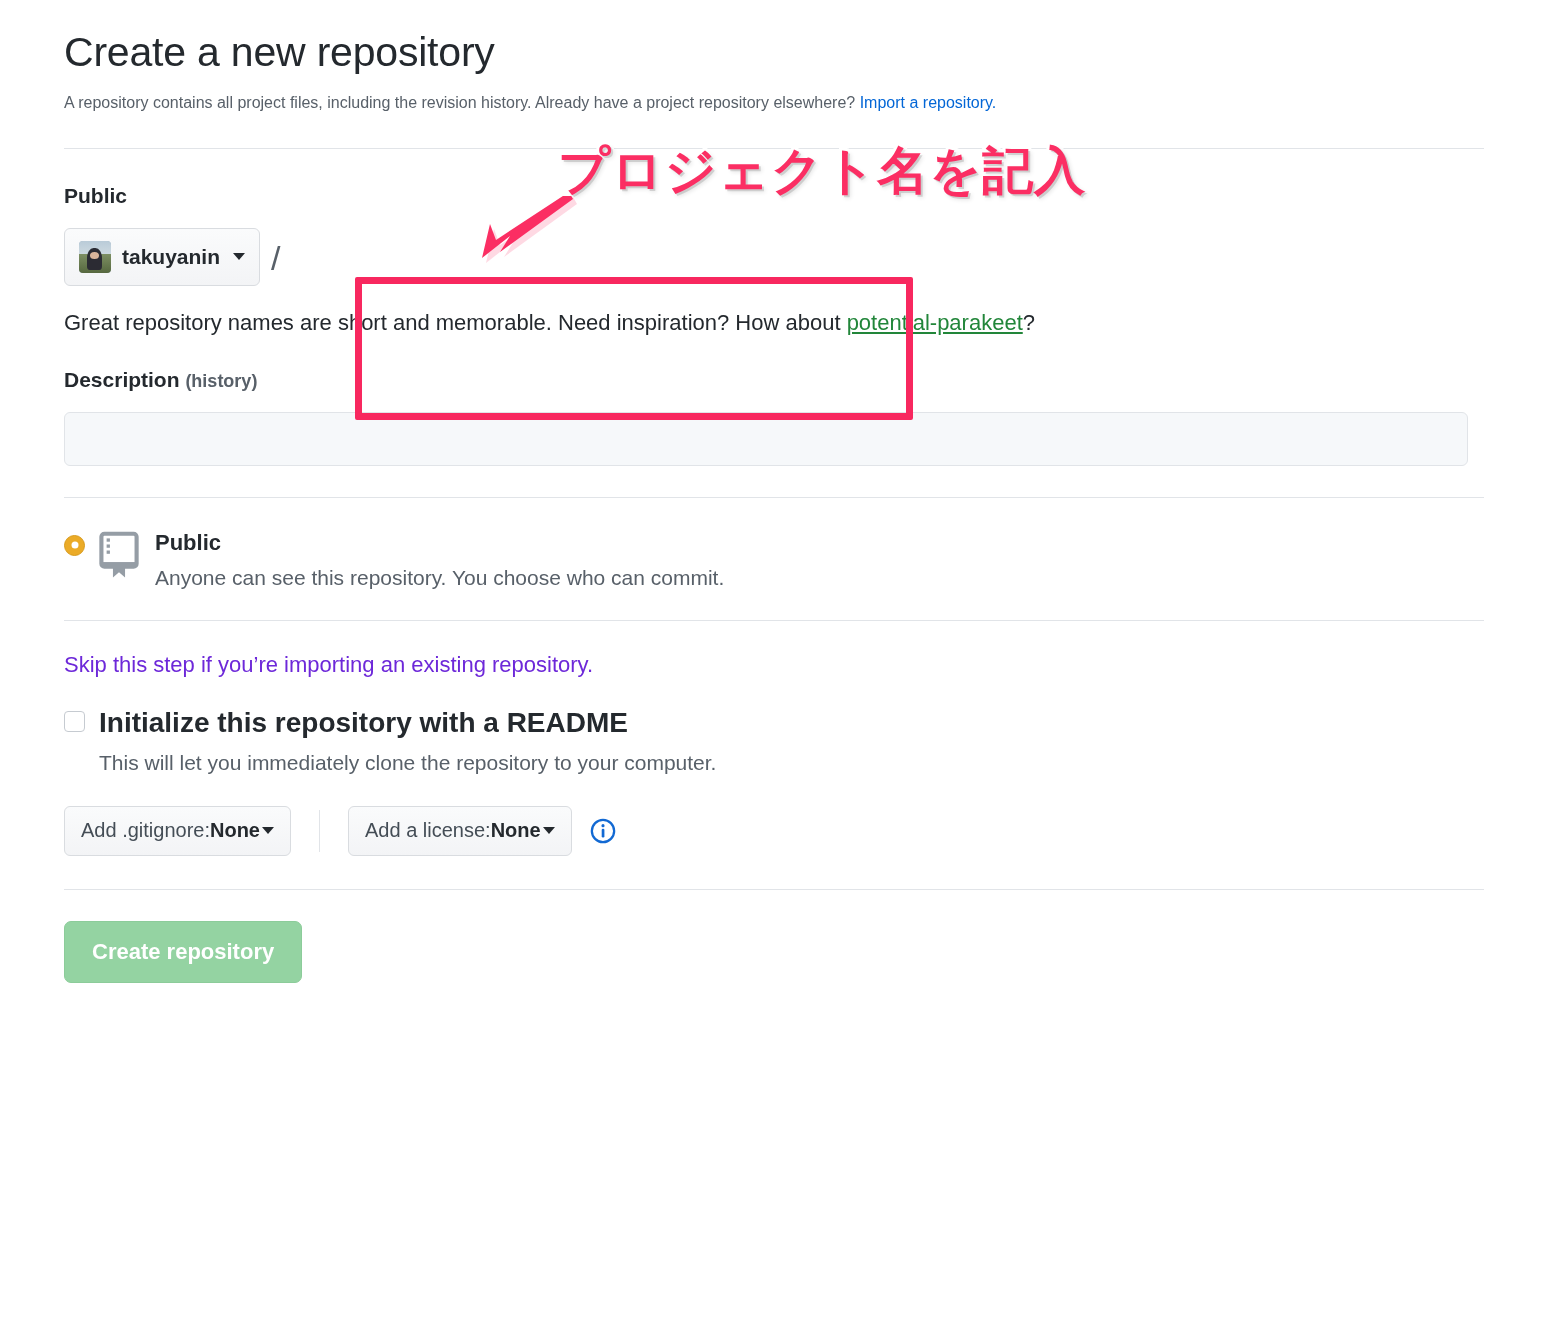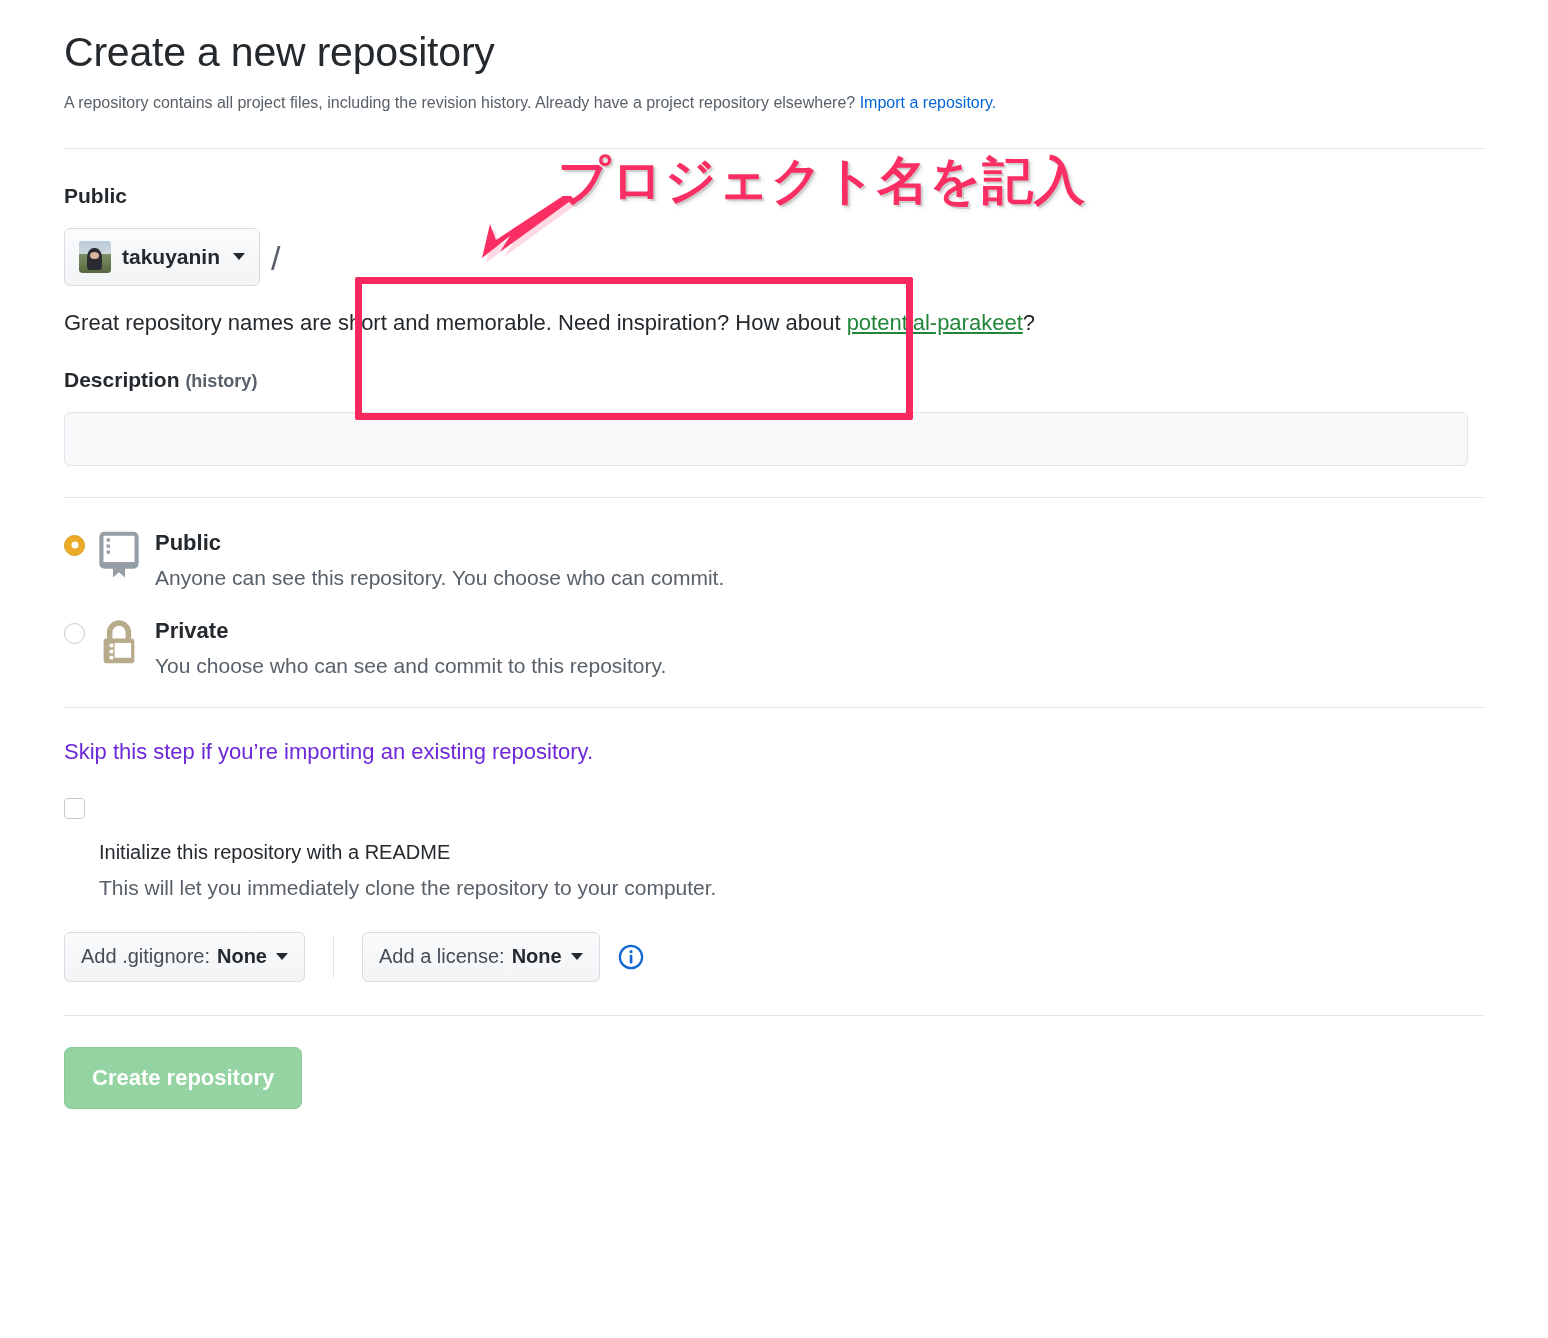--- a/index.html
+++ b/index.html
@@ -247,25 +247,24 @@
     width: 21px; height: 21px;
     border: 1px solid #c6cbd1;
     border-radius: 4px;
     background: #fff;
     flex: 0 0 auto;
     margin-top: 6px;
     margin-right: 14px;
     cursor: pointer;
   }
   .readme-title {
-    font-size: 20px;
-    font-weight: normal;
+    font-size: 28px;
+    font-weight: bold;
     color: #24292e;
     line-height: 1.25;
-    margin-top: 48px;
   }
   .readme-desc {
     font-size: 21px;
     color: #586069;
     margin-top: 9px;
     margin-left: 35px;
     line-height: 1.3;
   }
 
   .select-row {
@@ -277,21 +276,20 @@
     display: inline-flex;
     align-items: center;
     height: 50px;
     padding: 0 16px;
     background: linear-gradient(#fafbfc, #f3f4f6);
     border: 1px solid #d9dce0;
     border-radius: 6px;
     font-size: 20px;
     color: #444d56;
     cursor: pointer;
-    gap: 7px;
     white-space: nowrap;
   }
   .select-btn b { color: #24292e; font-weight: bold; }
   .vsep {
     width: 1px;
     height: 42px;
     background: #e1e4e8;
     margin: 0 28px;
   }
   .info-icon {
@@ -313,21 +311,21 @@
     font-size: 22px;
     font-weight: bold;
     font-family: inherit;
     cursor: default;
   }
 
   
   .annot {
     position: absolute;
     left: 558px;
-    top: 147px;
+    top: 137px;
     font-size: 51px;
     font-weight: bold;
     color: #fb2e63;
     letter-spacing: 1px;
     white-space: nowrap;
     z-index: 6;
     -webkit-text-stroke: 6px #ffffff;
     paint-order: stroke fill;
     text-shadow:
       2px 2px 0 rgba(0,0,0,0.13),
@@ -402,36 +400,20 @@
         <rect x="3.5" y="7.0" width="1.2" height="1.2" fill="#959da5"></rect>
         <rect x="1.6" y="11.2" width="12.8" height="1.6" fill="#959da5"></rect>
         <path d="M5.8 12.6h4.4v4.2l-2.2-1.9-2.2 1.9z" fill="#959da5"></path>
       </svg>
       <div class="vis-text">
         <div class="vis-title">Public</div>
         <div class="vis-desc">Anyone can see this repository. You choose who can commit.</div>
       </div>
     </div>
 
-    <div class="vis-item">
-      <span class="radio unchecked"></span>
-      <svg class="vis-icon" viewBox="0 0 16 18">
-        <path d="M4.6 7.2V4.8a3.4 3.4 0 0 1 6.8 0v2.4" fill="none" stroke="#b7ab8b" stroke-width="2.0"></path>
-        <rect x="2.4" y="7.0" width="11.2" height="9.0" rx="1.1" fill="#b7ab8b"></rect>
-        <rect x="4.6" y="8.9" width="1.3" height="1.3" fill="#ffffff"></rect>
-        <rect x="4.6" y="11.1" width="1.3" height="1.3" fill="#ffffff"></rect>
-        <rect x="4.6" y="13.3" width="1.3" height="1.3" fill="#ffffff"></rect>
-        <rect x="6.4" y="8.6" width="6.0" height="5.4" fill="#ffffff"></rect>
-        <rect x="4.6" y="8.9" width="1.3" height="1.3" fill="#b7ab8b" opacity="0"></rect>
-      </svg>
-      <div class="vis-text">
-        <div class="vis-title">Private</div>
-        <div class="vis-desc">You choose who can see and commit to this repository.</div>
-      </div>
-    </div>
 
   </div>
 
   <hr class="rule rule-3">
 
   <p class="skip-text">Skip this step if you’re importing an existing repository.</p>
 
   <div class="readme-row">
     <span class="checkbox"></span>
     <span class="readme-title">Initialize this repository with a README</span>

